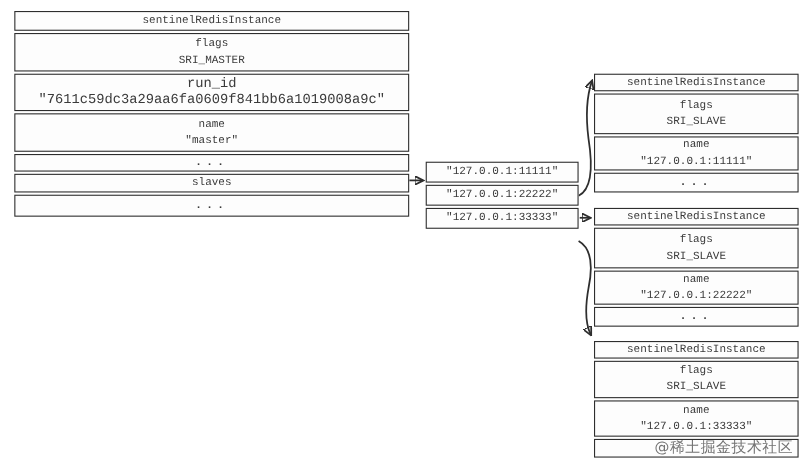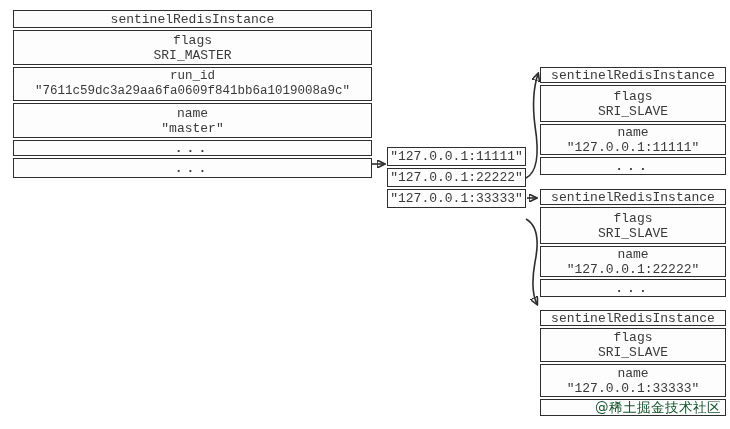--- a/index.html
+++ b/index.html
@@ -20,21 +20,21 @@
   }
   .cell {
     box-sizing: border-box;
     border: 1.5px solid #2e2e2e;
     background: #fdfdfd;
     display: flex;
     flex-direction: column;
     align-items: center;
     justify-content: center;
     text-align: center;
-    font-size: 13px;
+    font-size: 10px;
     line-height: 15px;
     white-space: nowrap;
     overflow: hidden;
   }
   .ellipsis-cell { letter-spacing: 4px; font-weight: bold; }
   
   .master { left: 13px; top: 10px; width: 359px; }
   .master .c-title  { height: 18px; }
   .master .c-flags  { height: 35px; }
   .master .c-runid  { height: 34px; font-size: 12.5px; }
@@ -52,21 +52,21 @@
   .slave3 { top: 310px; }
   .slave .c-title  { height: 16px; }
   .slave .c-flags  { height: 37px; }
   .slave .c-name   { height: 31px; }
   .slave .c-footer { height: 18px; }
   .slave3 .c-flags { height: 34px; }
   .slave3 .c-name  { height: 33px; }
   .slave3 .c-footer{ height: 17px; }
   .watermark-cell {
     font-family: "DejaVu Sans", "Liberation Sans", sans-serif;
-    color: #14532d;
+    color: #737373;
     justify-content: center;
     align-items: flex-end;
     padding-right: 4px;
     font-size: 13.5px;
     letter-spacing: 0.5px;
   }
   .arrows { position: absolute; left: 0; top: 0; width: 730px; height: 429px; pointer-events: none; }
   .arrows path { stroke: #2e2e2e; stroke-width: 1.6; fill: none; }
 </style>
 </head>
@@ -94,20 +94,21 @@
     </div>
     <div class="cell c-runid">
       <span>run_id</span>
       <span>"7611c59dc3a29aa6fa0609f841bb6a1019008a9c"</span>
     </div>
     <div class="cell c-name">
       <span>name</span>
       <span>"master"</span>
     </div>
     <div class="cell c-e1 ellipsis-cell">...</div>
+    <div class="cell c-slaves">slaves</div>
     <div class="cell c-e2 ellipsis-cell">...</div>
   </div>
 
   <div class="box dict">
     <div class="cell">"127.0.0.1:11111"</div>
     <div class="cell">"127.0.0.1:22222"</div>
     <div class="cell">"127.0.0.1:33333"</div>
   </div>
 
   <div class="box slave slave1">

